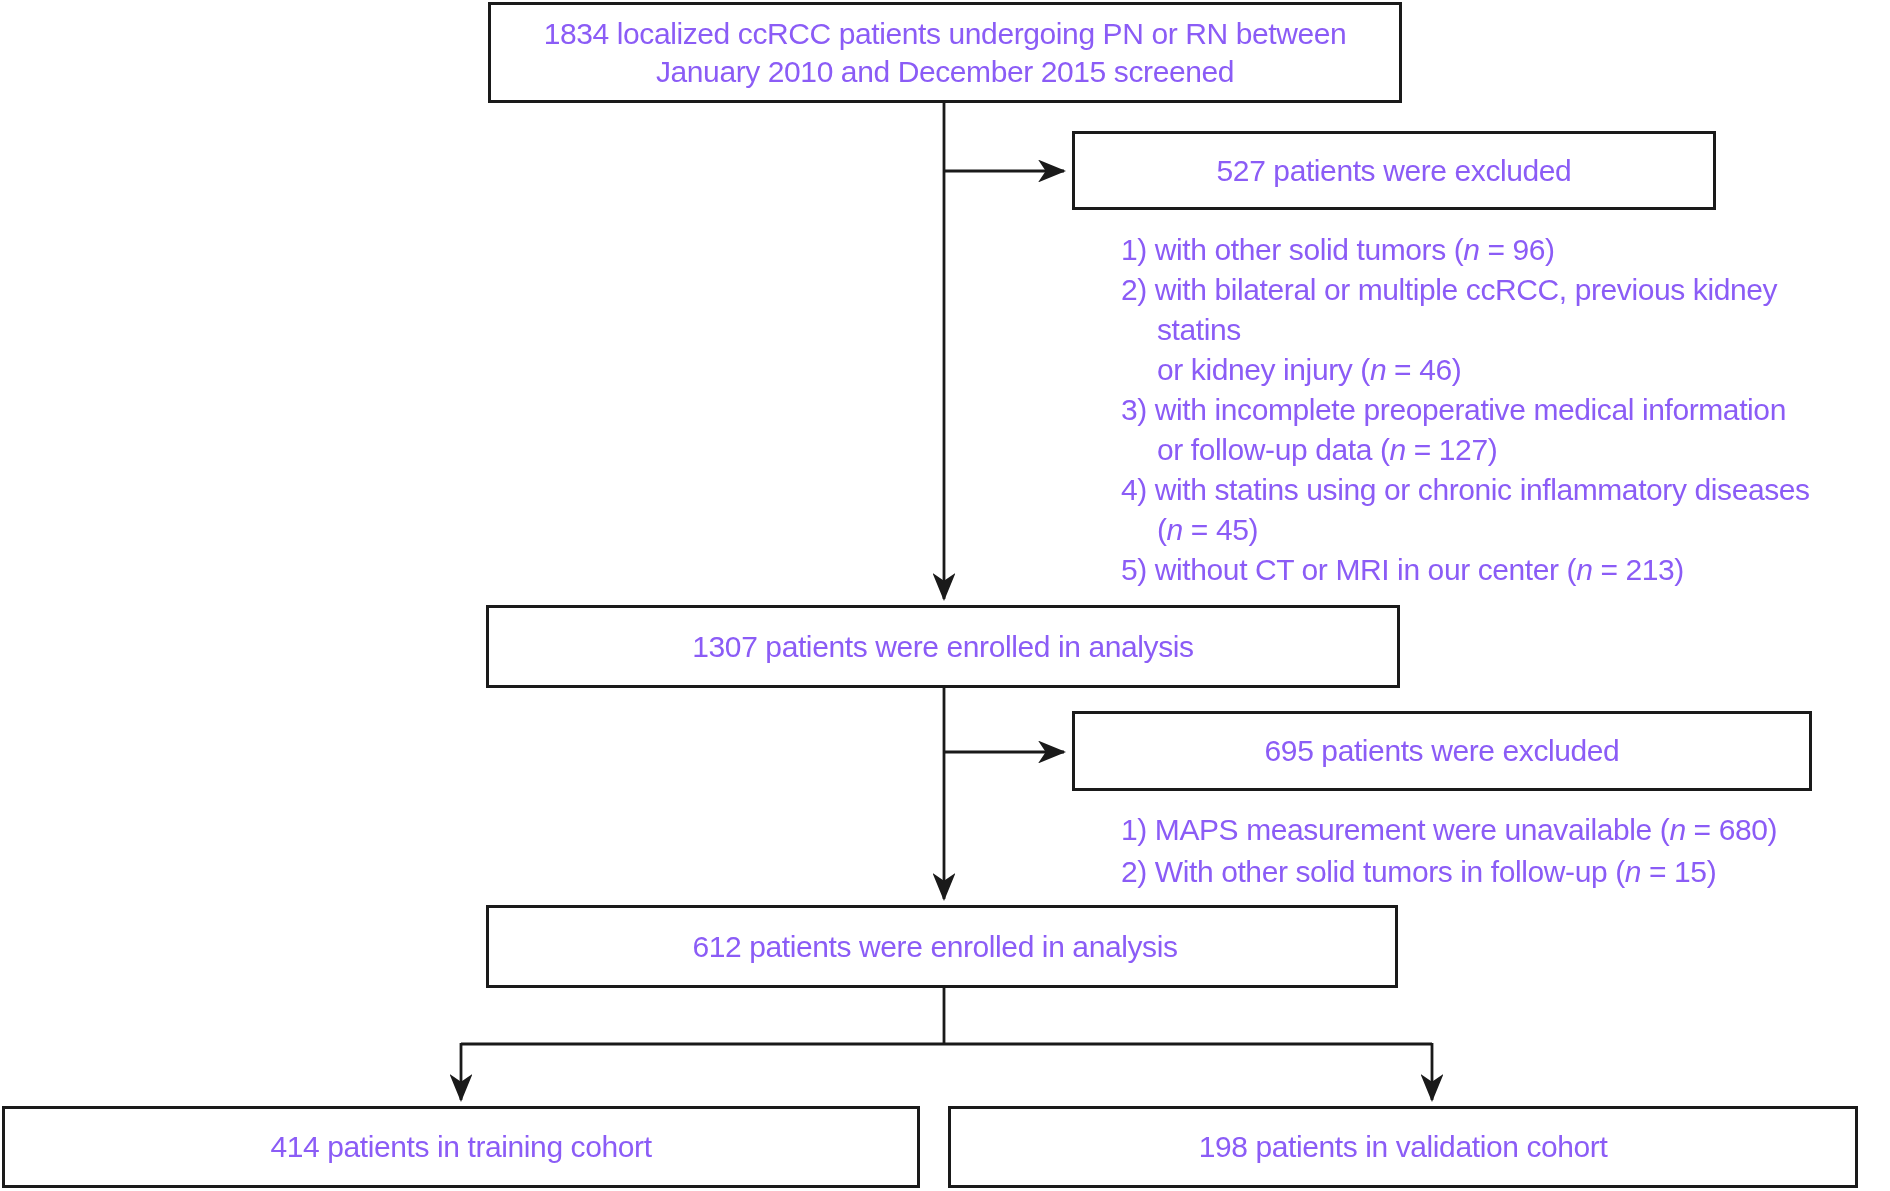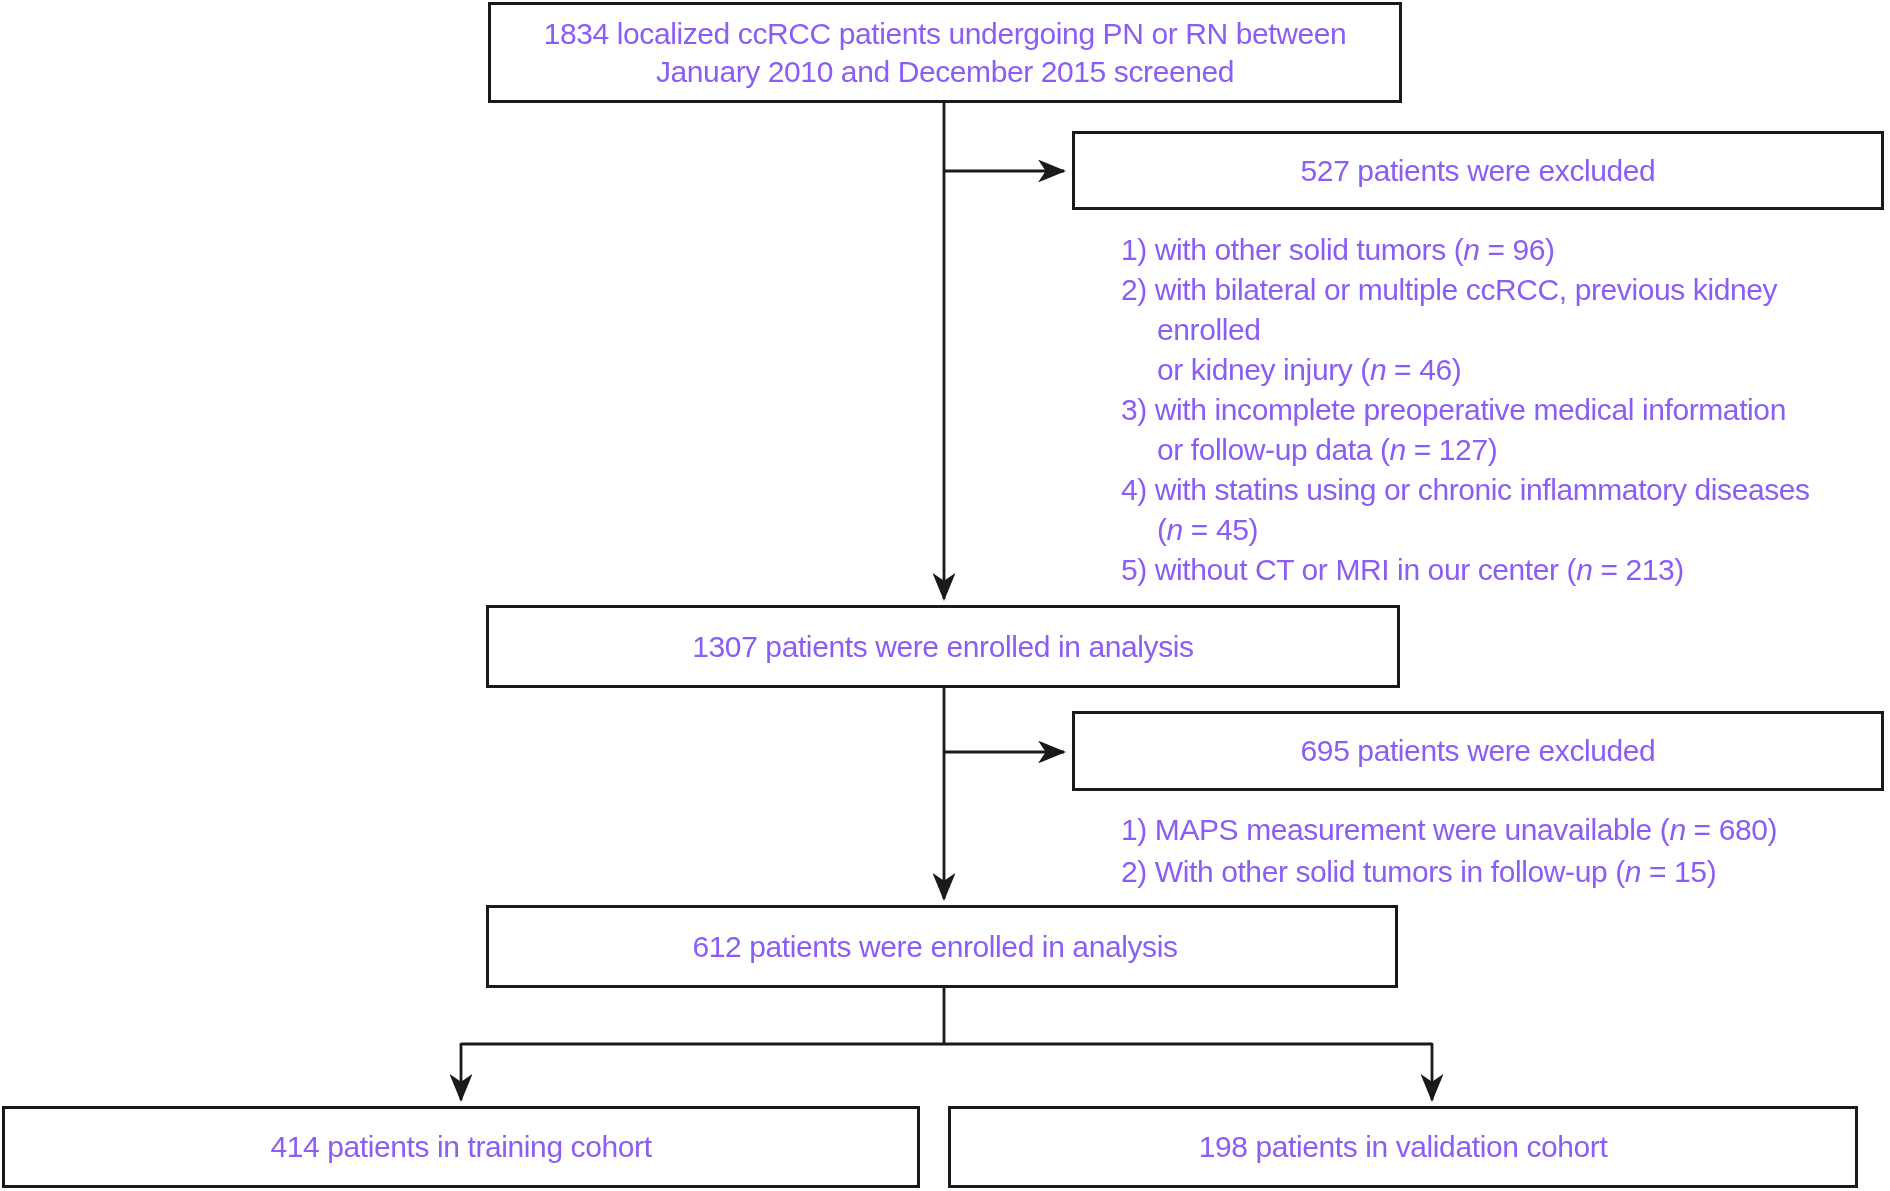--- a/index.html
+++ b/index.html
@@ -32,23 +32,23 @@
     display: flex;
     align-items: center;
     justify-content: center;
     text-align: center;
     font-size: 30px;
     letter-spacing: -0.4px;
     line-height: 1.25;
     padding: 0 40px;
   }
   .box-screened   { left: 488px;  top: 2px;    width: 914px; height: 101px; }
-  .box-excluded1  { left: 1072px; top: 131px;  width: 812px; height: 79px;  }
+  .box-excluded1  { left: 1072px; top: 131px;  width: 644px; height: 79px;  }
   .box-enrolled1  { left: 486px;  top: 605px;  width: 914px; height: 83px;  }
-  .box-excluded2  { left: 1072px; top: 711px;  width: 812px; height: 80px;  }
+  .box-excluded2  { left: 1072px; top: 711px;  width: 740px; height: 80px;  }
   .box-enrolled2  { left: 486px;  top: 905px;  width: 912px; height: 83px; padding-left: 26px;  }
   .box-training   { left: 2px;    top: 1106px; width: 918px; height: 82px;  }
   .box-validation { left: 948px;  top: 1106px; width: 910px; height: 82px;  }
 
   .reasons {
     position: absolute;
     font-size: 30px;
     letter-spacing: -0.4px;
     white-space: nowrap;
     margin-left: 47px;
@@ -83,21 +83,21 @@
     <span>1834 localized ccRCC patients undergoing PN or RN between January 2010 and December 2015 screened</span>
   </div>
 
   <div class="box box-excluded1">
     <span>527 patients were excluded</span>
   </div>
 
   <div class="reasons reasons-1">
     <div class="rline">1) with other solid tumors (<i>n</i> = 96)</div>
     <div class="rline">2) with bilateral or multiple ccRCC, previous kidney</div>
-    <div class="rline indent">enrolled</div>
+    <div class="rline indent">statins</div>
     <div class="rline indent">or kidney injury (<i>n</i> = 46)</div>
     <div class="rline">3) with incomplete preoperative medical information</div>
     <div class="rline indent">or follow-up data (<i>n</i> = 127)</div>
     <div class="rline">4) with statins using or chronic inflammatory diseases</div>
     <div class="rline indent">(<i>n</i> = 45)</div>
     <div class="rline">5) without CT or MRI in our center (<i>n</i> = 213)</div>
   </div>
 
   <div class="box box-enrolled1">
     <span>1307 patients were enrolled in analysis</span>

